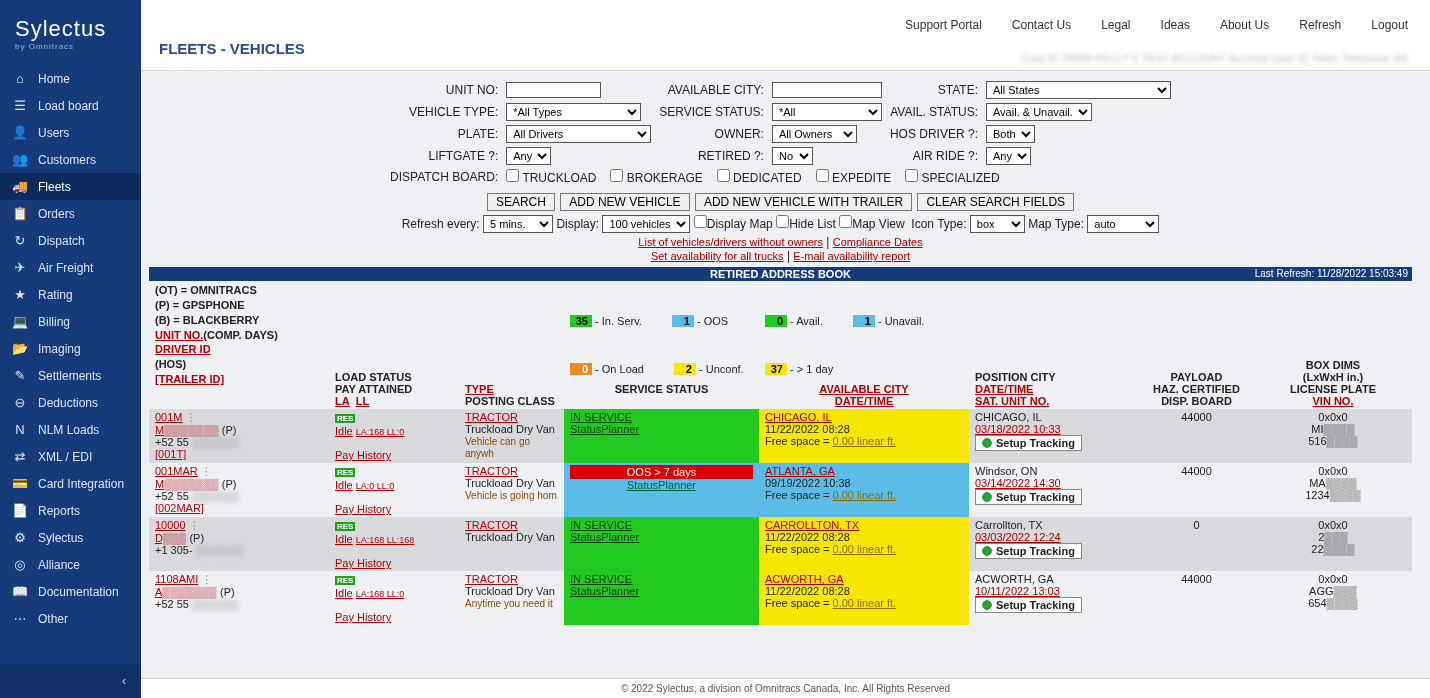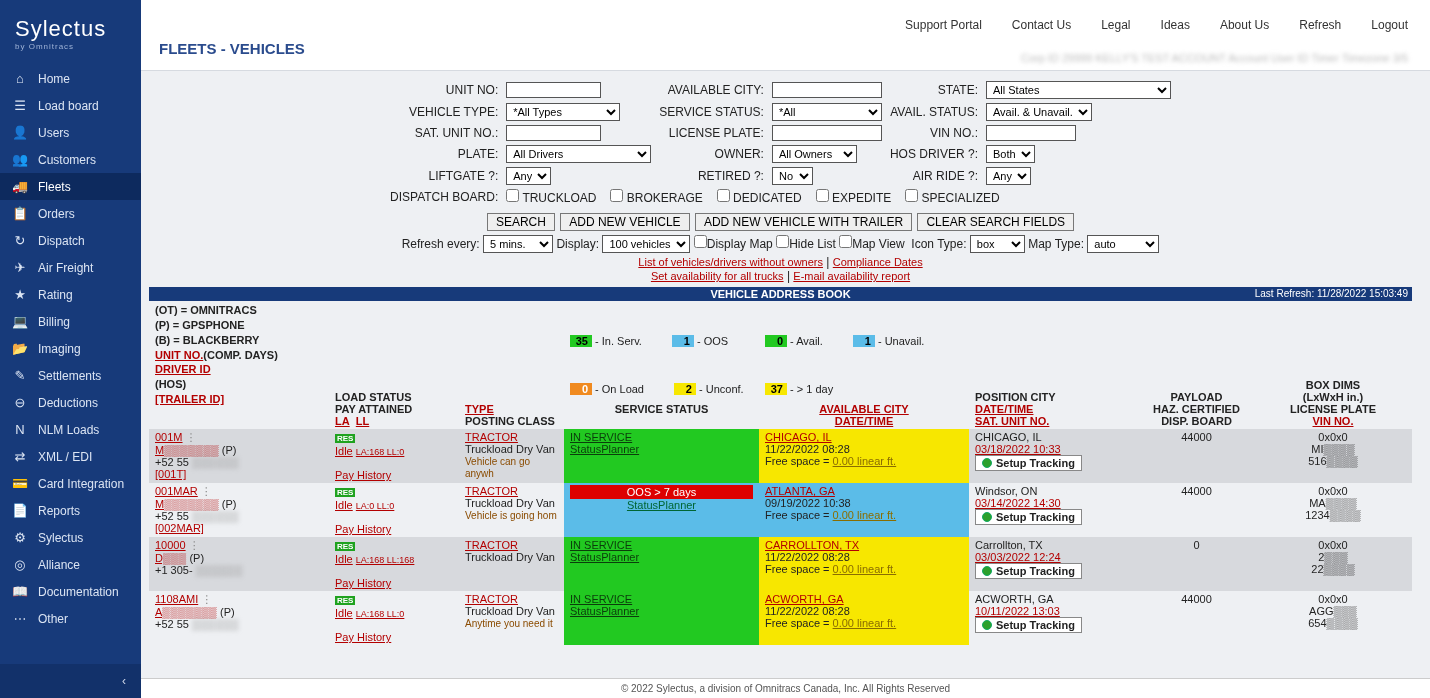--- a/index.html
+++ b/index.html
@@ -186,33 +186,25 @@
             <tr>
           <td class="lab">UNIT NO:</td>
           <td><input class="f" style="width: 95px;"></td>
           <td class="lab">AVAILABLE CITY:</td>
           <td><input class="f" style="width: 110px;"></td>
           <td class="lab">STATE:</td>
           <td><select class="f" style="width:185px"><option>All States</option></select></td>
         </tr>
         <tr>
           <td class="lab">VEHICLE TYPE:</td>
-          <td><select class="f" style="width:114px"><option>*All Types</option></select></td>
+          <td><select class="f" style="width:135px"><option>*All Types</option></select></td>
           <td class="lab">SERVICE STATUS:</td>
           <td><select class="f" style="width:110px"><option>*All</option></select></td>
           <td class="lab">AVAIL. STATUS:</td>
           <td><select class="f"><option>Avail. &amp; Unavail.</option></select></td>
-        </tr>
-        <tr>
-          <td class="lab">SAT. UNIT NO.:</td>
-          <td><input class="f" style="width: 95px;"></td>
-          <td class="lab">LICENSE PLATE:</td>
-          <td><input class="f" style="width: 110px;"></td>
-          <td class="lab">VIN NO.:</td>
-          <td><input class="f" style="width: 90px;"></td>
         </tr>
         <tr>
           <td class="lab">PLATE:</td>
           <td><select class="f" style="width:145px"><option>All Drivers</option></select></td>
           <td class="lab">OWNER:</td>
           <td><select class="f" style="width:85px"><option>All Owners</option></select></td>
           <td class="lab">HOS DRIVER ?:</td>
           <td><select class="f"><option>Both</option></select></td>
         </tr>
         <tr>
@@ -250,21 +242,21 @@
         <span>Map Type:</span>
         <select class="f" style="width:72px"><option>auto</option></select>
       </div>
 
       <div class="linklinks">
         <a>List of vehicles/drivers without owners</a> | <a>Compliance Dates</a><br>
         <a>Set availability for all trucks</a> | <a>E-mail availability report</a>
       </div>
 
       <div class="vab-hdr">
-        <span>VEHICLE ADDRESS BOOK</span>
+        <span>RETIRED ADDRESS BOOK</span>
         <span class="refresh">Last Refresh: 11/28/2022 15:03:49</span>
       </div>
 
       <table class="grid">
         <tbody>
             <tr>
           <td style="width:180px">
             <div class="legend-left">
               <div>(OT) = OMNITRACS</div>
               <div>(P) = GPSPHONE</div>

